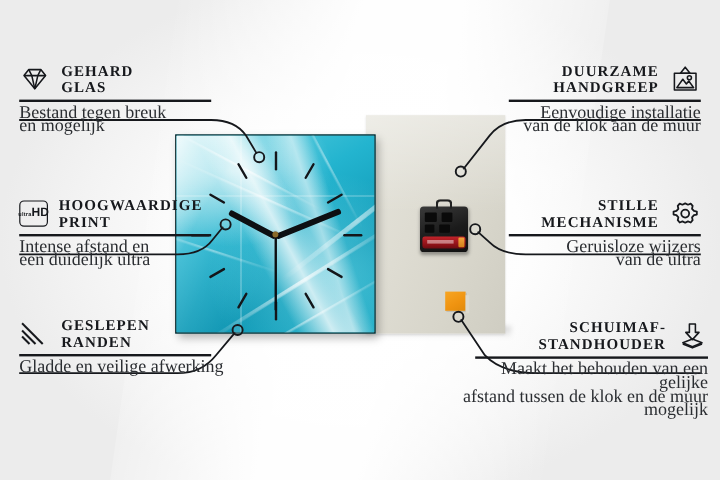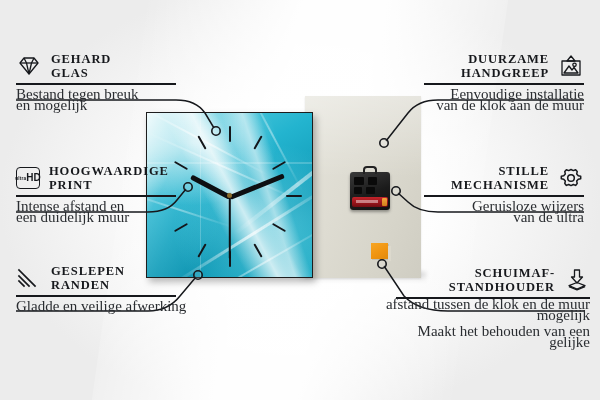--- a/index.html
+++ b/index.html
@@ -264,21 +264,21 @@
         <span class="hd-ultra">ultra</span>
         <span class="hd-hd">HD</span>
       </div>
       <div>
         <div class="co-title">HOOGWAARDIGE</div>
         <div class="co-title">PRINT</div>
       </div>
     </div>
     <div class="co-rule" style="width:160px;"></div>
     <div class="co-desc">Intense afstand en</div>
-    <div class="co-desc" style="margin-top:0;">een duidelijk muur</div>
+    <div class="co-desc" style="margin-top:0;">een duidelijk ultra</div>
   </div>
 
   <div class="callout left" style="left:16px; top:264px; width:176px;">
     <div class="co-head">
       <svg class="ico" viewBox="0 0 26 24">
         <g fill="none" stroke="#16181c" stroke-width="1.7" stroke-linecap="square">
           <path d="M3,4 L19,20"></path>
             <path d="M3,10 L13,20"></path>
             <path d="M3,15 L8,20"></path>
         </g>
@@ -338,16 +338,16 @@
       </div>
       <svg class="ico" viewBox="0 0 26 24">
         <g fill="none" stroke="#16181c" stroke-width="1.3" stroke-linejoin="round">
           <path d="M10.5,2 h5 v7 h3 l-5.5,6 -5.5,-6 h3 Z"></path>
           <path d="M13,14.5 l8,3.2 -8,3.3 -8,-3.3 Z"></path>
           <path d="M5,18.6 l8,3.3 8,-3.3"></path>
         </g>
       </svg>
     </div>
     <div class="co-rule" style="width:194px; margin-left:16px;"></div>
+    <div class="co-desc">Maakt het behouden van een gelijke</div>
     <div class="co-desc" style="margin-top:0;">afstand tussen de klok en de muur mogelijk</div>
-    <div class="co-desc">Maakt het behouden van een gelijke</div>
   </div>
 </div>
 
 </body></html>

